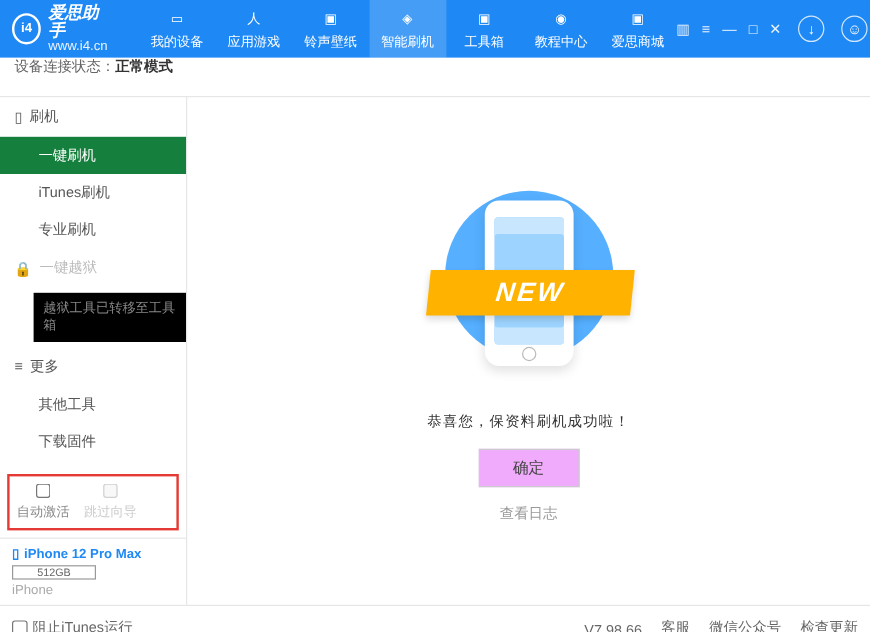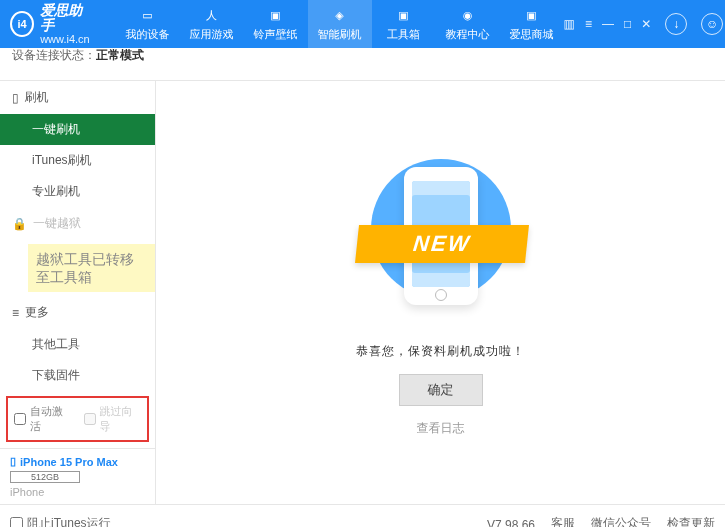--- a/index.html
+++ b/index.html
@@ -22,40 +22,40 @@
 .status-row { height: 28px; border-bottom: 1px solid #e6e6e6; display: flex; align-items: flex-end; padding: 16px 12px; font-size: 12px; color: #666; }
 .status-row b { color: #333; font-weight: bold; }
 
 .body { display: flex; height: 423px; }
 .sidebar { width: 156px; border-right: 1px solid #e6e6e6; display: flex; flex-direction: column; }
 .sb-list { flex: 1; overflow: auto; }
 .sb-group { padding: 8px 12px; display: flex; align-items: center; gap: 6px; color: #555; font-size: 12px; }
 .sb-group.locked { color: #bbb; }
 .sb-item { padding: 7px 12px 7px 32px; font-size: 12px; color: #555; cursor: pointer; }
 .sb-item.active { background: #15803d; color: #fff; }
-.sb-note { margin: 4px 0 4px 28px; background: #fef9c3; color: #888; font-size: 14px; padding: 6px 8px; line-height: 1.3; }
+.sb-note { margin: 4px 0 4px 28px; background: #000000; color: #888; font-size: 11px; padding: 6px 8px; line-height: 1.3; }
 .sb-bottom { border: 2px solid #e53935; margin: 4px 6px 6px 6px; padding: 6px 6px; display: flex; gap: 12px; align-items: center; }
-.chk { display: flex; align-items: center; gap: 4px; font-size: 11px; color: #888; }
+.chk { display: flex; align-items: center; gap: 4px; font-size: 11px; color: #888; flex-direction: column; }
 .chk .disabled { color: #ccc; }
 .chk input { width: 12px; height: 12px; }
 .device-box { border-top: 1px solid #e6e6e6; padding: 6px 10px; font-size: 11px; }
 .device-name { color: #1e88f5; font-weight: bold; display: flex; align-items: center; gap: 4px; }
 .badge { display: inline-block; border: 1px solid #999; font-size: 9px; padding: 0 20px; color: #666; margin-top: 3px; }
 .device-type { color: #aaa; margin-top: 3px; }
 
 .main { flex: 1; display: flex; flex-direction: column; align-items: center; justify-content: center; gap: 14px; }
 .illus { width: 200px; height: 180px; position: relative; }
 .blue-circ { position: absolute; width: 140px; height: 140px; background: #56b0ff; border-radius: 50%; left: 30px; top: 10px; }
 .phone { position: absolute; width: 74px; height: 138px; background: #fff; border-radius: 12px; left: 63px; top: 18px; box-shadow: 0 4px 10px rgba(0,0,0,.12); }
 .phone::before { content: ""; position: absolute; left: 8px; right: 8px; top: 14px; bottom: 18px; background: #9dd4ff; border-radius: 3px; box-shadow: inset 0 -14px 0 #c8e7ff, inset 0 14px 0 #c8e7ff; }
 .phone::after { content: ""; position: absolute; width: 10px; height: 10px; border: 1px solid #bbb; border-radius: 50%; left: 50%; bottom: 4px; transform: translateX(-50%); }
 .ribbon { position: absolute; left: 16px; top: 76px; width: 170px; height: 38px; background: #ffb300; transform: skewX(-6deg); display: flex; align-items: center; justify-content: center; color: #fff; font-weight: 900; font-size: 22px; font-style: italic; letter-spacing: 2px; box-shadow: 0 3px 6px rgba(0,0,0,.15); }
 .ribbon::before, .ribbon::after { content: ""; position: absolute; width: 0; height: 0; border: 10px solid transparent; }
 .msg { font-size: 12px; color: #333; letter-spacing: 1px; }
-.ok-btn { border: 1px solid #ccc; background: #e5e5e5; padding: 6px 28px; font-size: 13px; cursor: pointer; color: #444; }
+.ok-btn { border: 1px solid #ccc; background: #f0abfc; padding: 6px 28px; font-size: 13px; cursor: pointer; color: #444; }
 .log-link { color: #999; font-size: 12px; cursor: pointer; }
 
 .footer { height: 28px; border-top: 1px solid #e6e6e6; display: flex; align-items: flex-end; padding: 0 10px; font-size: 12px; color: #666; gap: 16px; }
 .footer .f-chk { display: flex; align-items: center; gap: 4px; }
 .footer .spacer { flex: 1; }
 .footer .flink { cursor: pointer; }
 </style>
 </head>
 <body>
 
@@ -142,21 +142,21 @@
           <span>自动激活</span>
         </label>
       <label class="chk">
           <input type="checkbox" disabled="" style="">
           <span class="disabled">跳过向导</span>
         </label>
     </div>
     <div class="device-box">
       <div class="device-name">
           <span>▯</span>
-          <span>iPhone 15 Pro Max</span>
+          <span>iPhone 12 Pro Max</span>
         </div>
       <span class="badge">512GB</span>
       <div class="device-type">iPhone</div>
     </div>
   </div>
 
   <div class="main">
     <div class="illus">
       <div class="blue-circ"></div>
       <div class="phone"></div>

